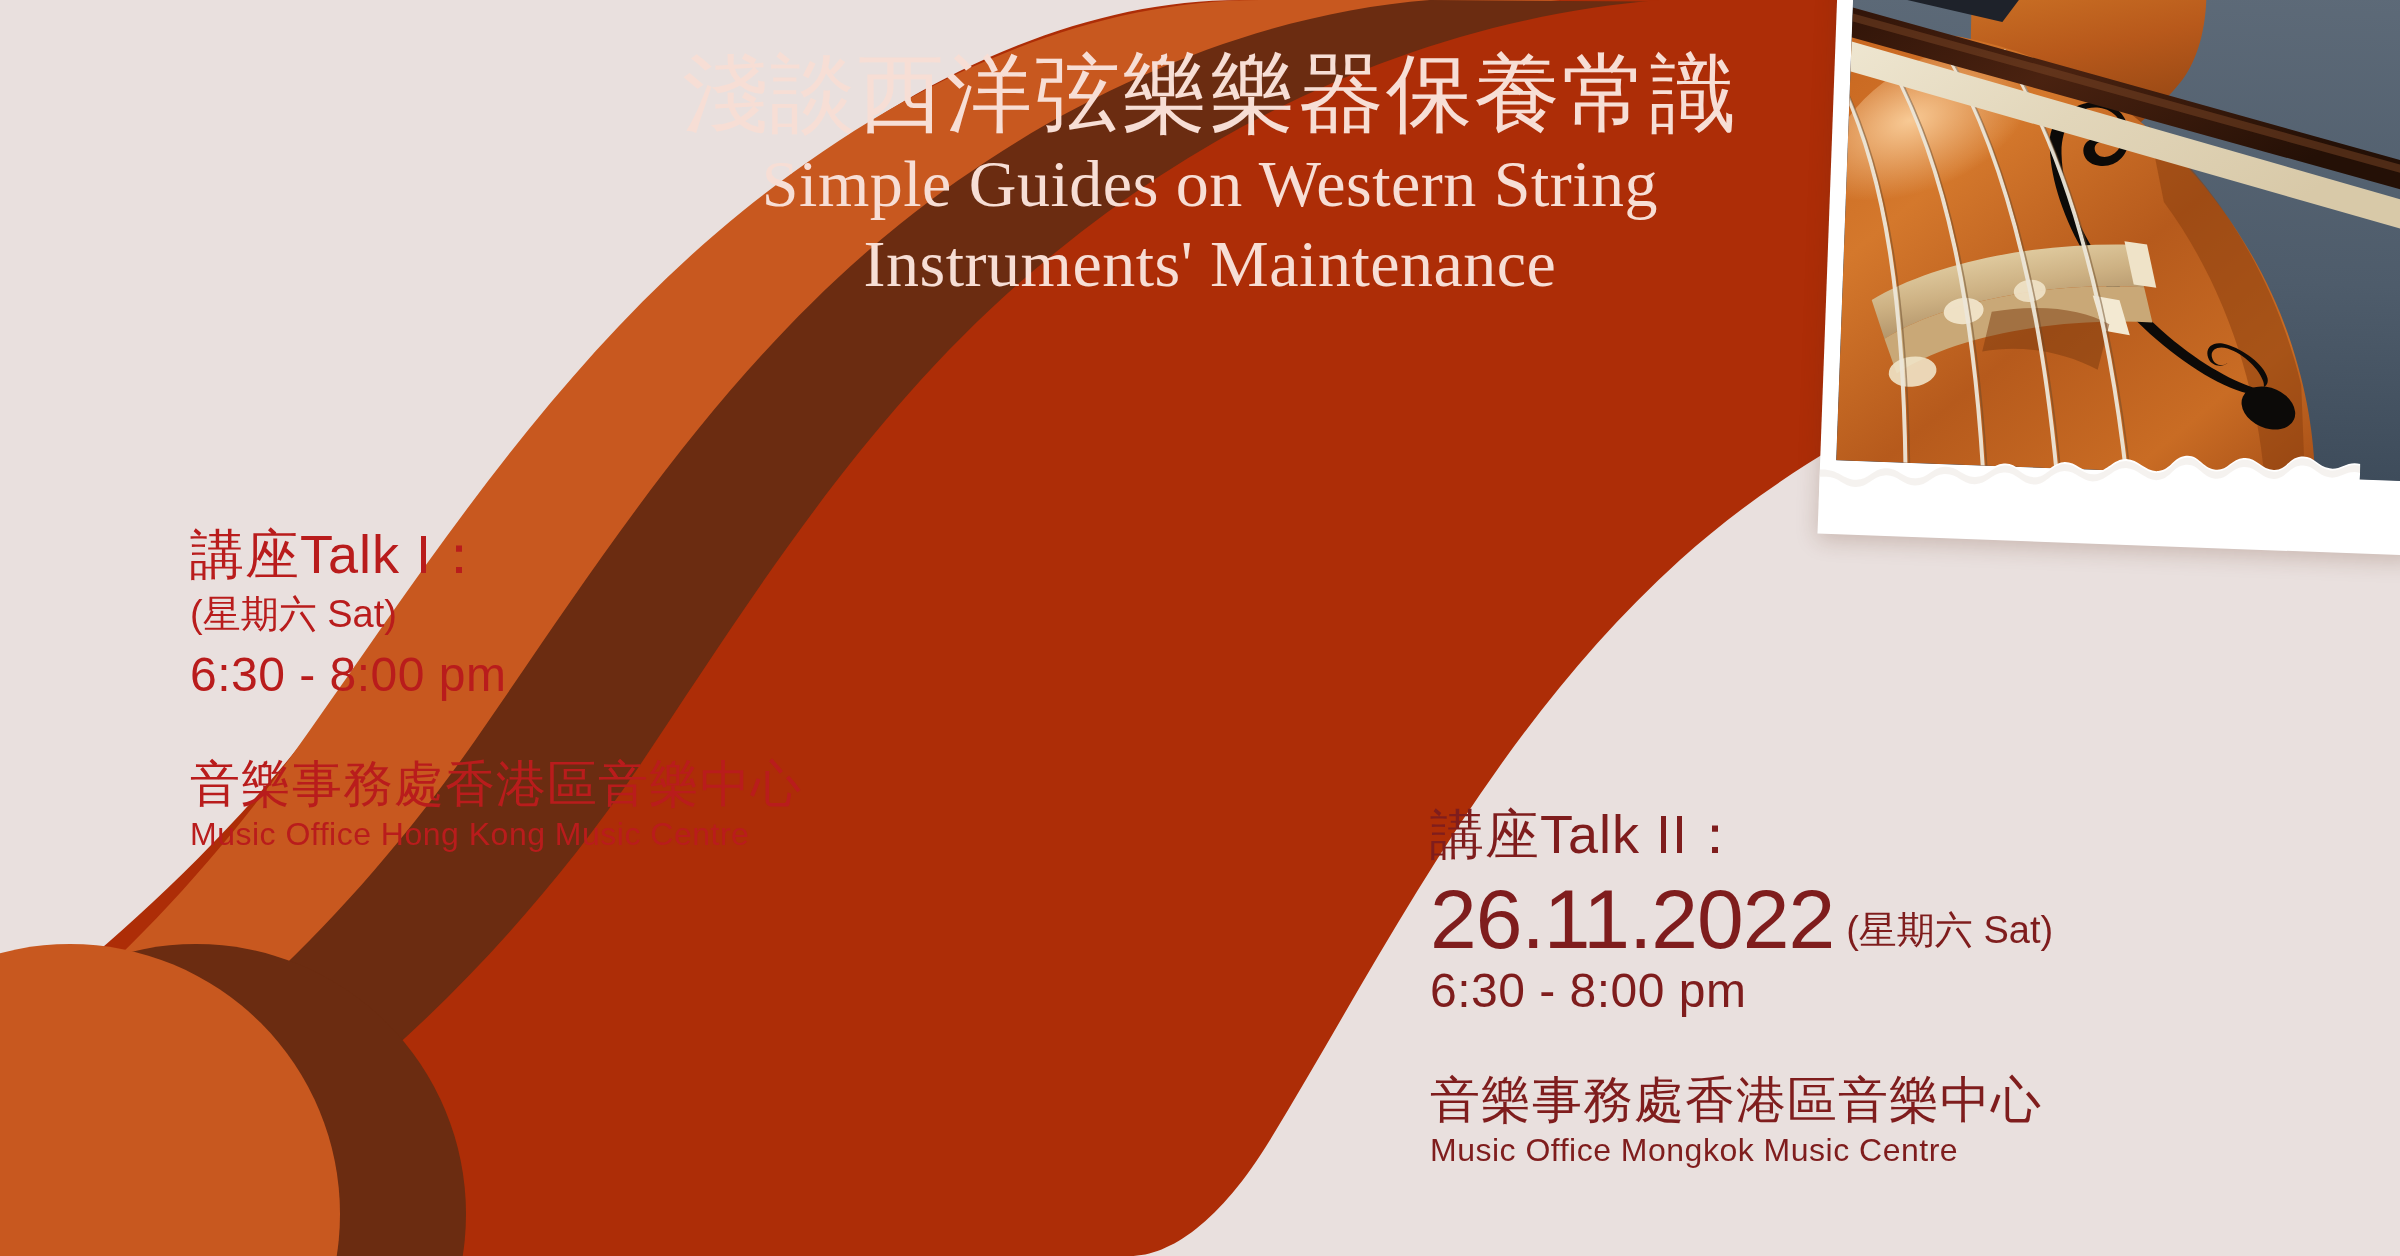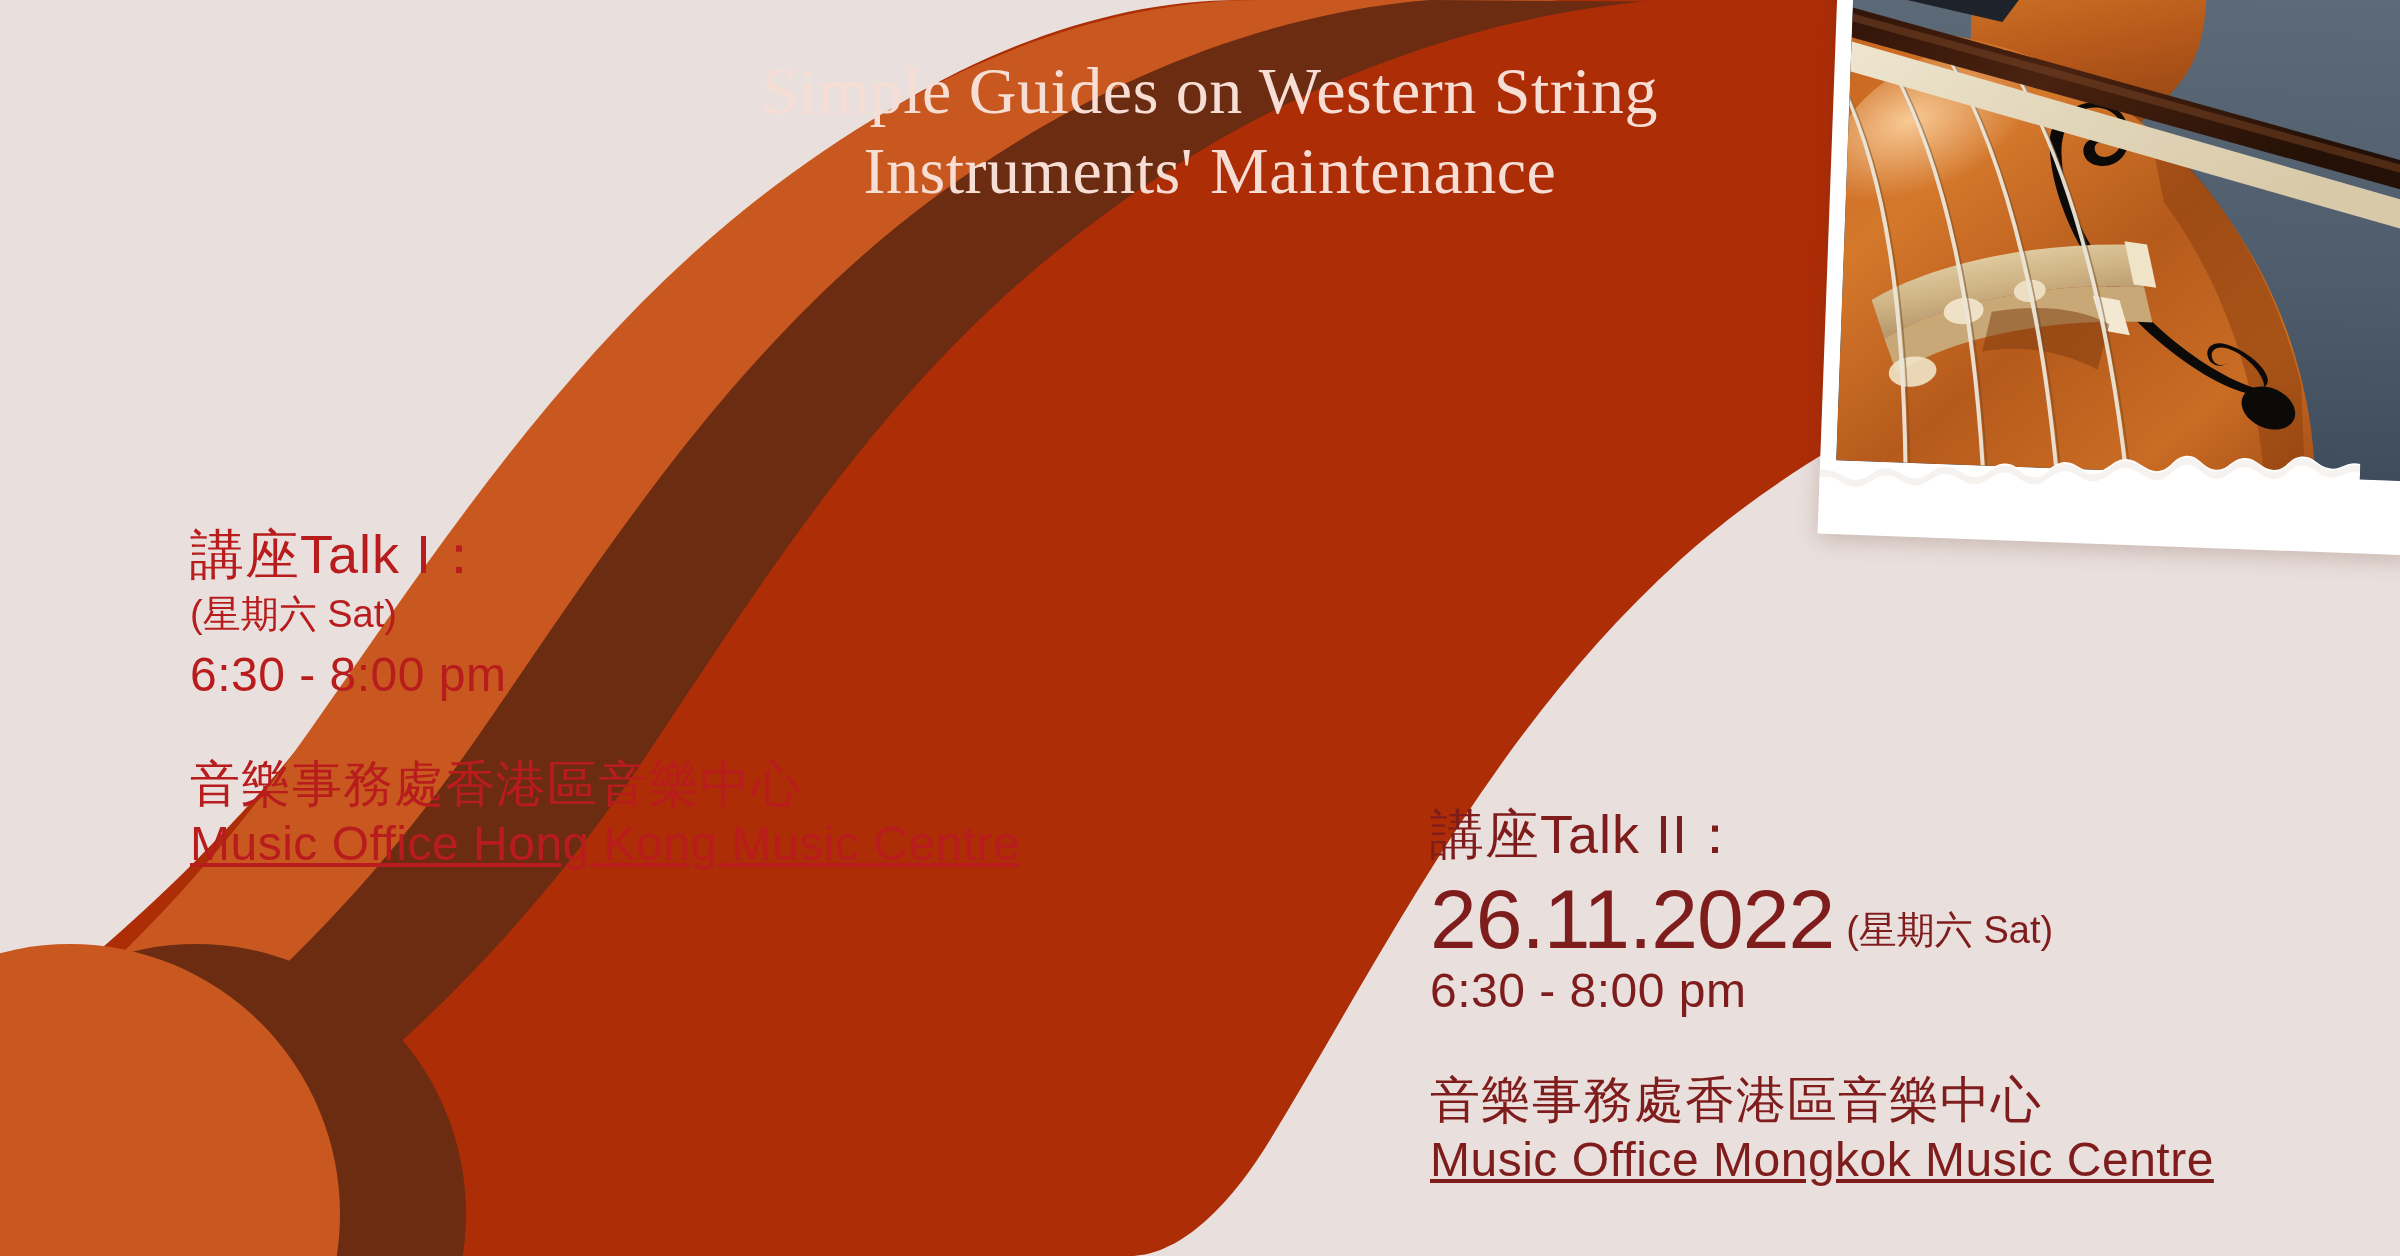--- a/index.html
+++ b/index.html
@@ -52,21 +52,21 @@
   .date-line {
     display:flex; align-items:flex-end; gap:12px;
     line-height:1.05;
     margin-top:4px;
   }
   .date-big { font-size:84px; letter-spacing:-1px; }
   .date-sub { font-size:38px; padding-bottom:12px; }
   .time-line { font-size:48px; margin-top:0; letter-spacing:0.5px; }
   .venue { margin-top:52px; }
   .venue-zh { font-size:50px; letter-spacing:1px; line-height:1.22; }
-  .venue-en { font-size:48px; letter-spacing:0.5px; line-height:1.2;text-decoration:underline; }
+  .venue-en { font-size:32px; letter-spacing:0.5px; line-height:1.2; }
 
   #talk1 { left:190px; top:518px; color:#b91c1c; }
   #talk2 { left:1430px; top:798px; color:#7f1d1d; }
 
   
   #photo-frame {
     position:absolute;
     left:1838px; top:-26px;
     width:596px; height:560px;
     transform:rotate(2.1deg);
@@ -160,20 +160,21 @@
 
       <path fill="#e9e0de" d="M 2400 280
                C 2120 300 1860 398 1680 560
                C 1490 732 1380 960 1270 1140
                C 1220 1222 1170 1256 1130 1256
                L 2400 1256 Z"></path>
     </g>
   </svg>
 
   <div class="title-block">
+    <div class="title-zh">淺談西洋弦樂樂器保養常識</div>
     <div class="title-en">Simple Guides on Western String</div>
     <div class="title-en">Instruments' Maintenance</div>
   </div>
 
   <div class="talk" id="talk1">
     <div class="talk-label">講座Talk I：</div>
     <div class="date-line">
       <span class="date-sub">(星期六 Sat)</span>
     </div>
     <div class="time-line">6:30 - 8:00 pm</div>

